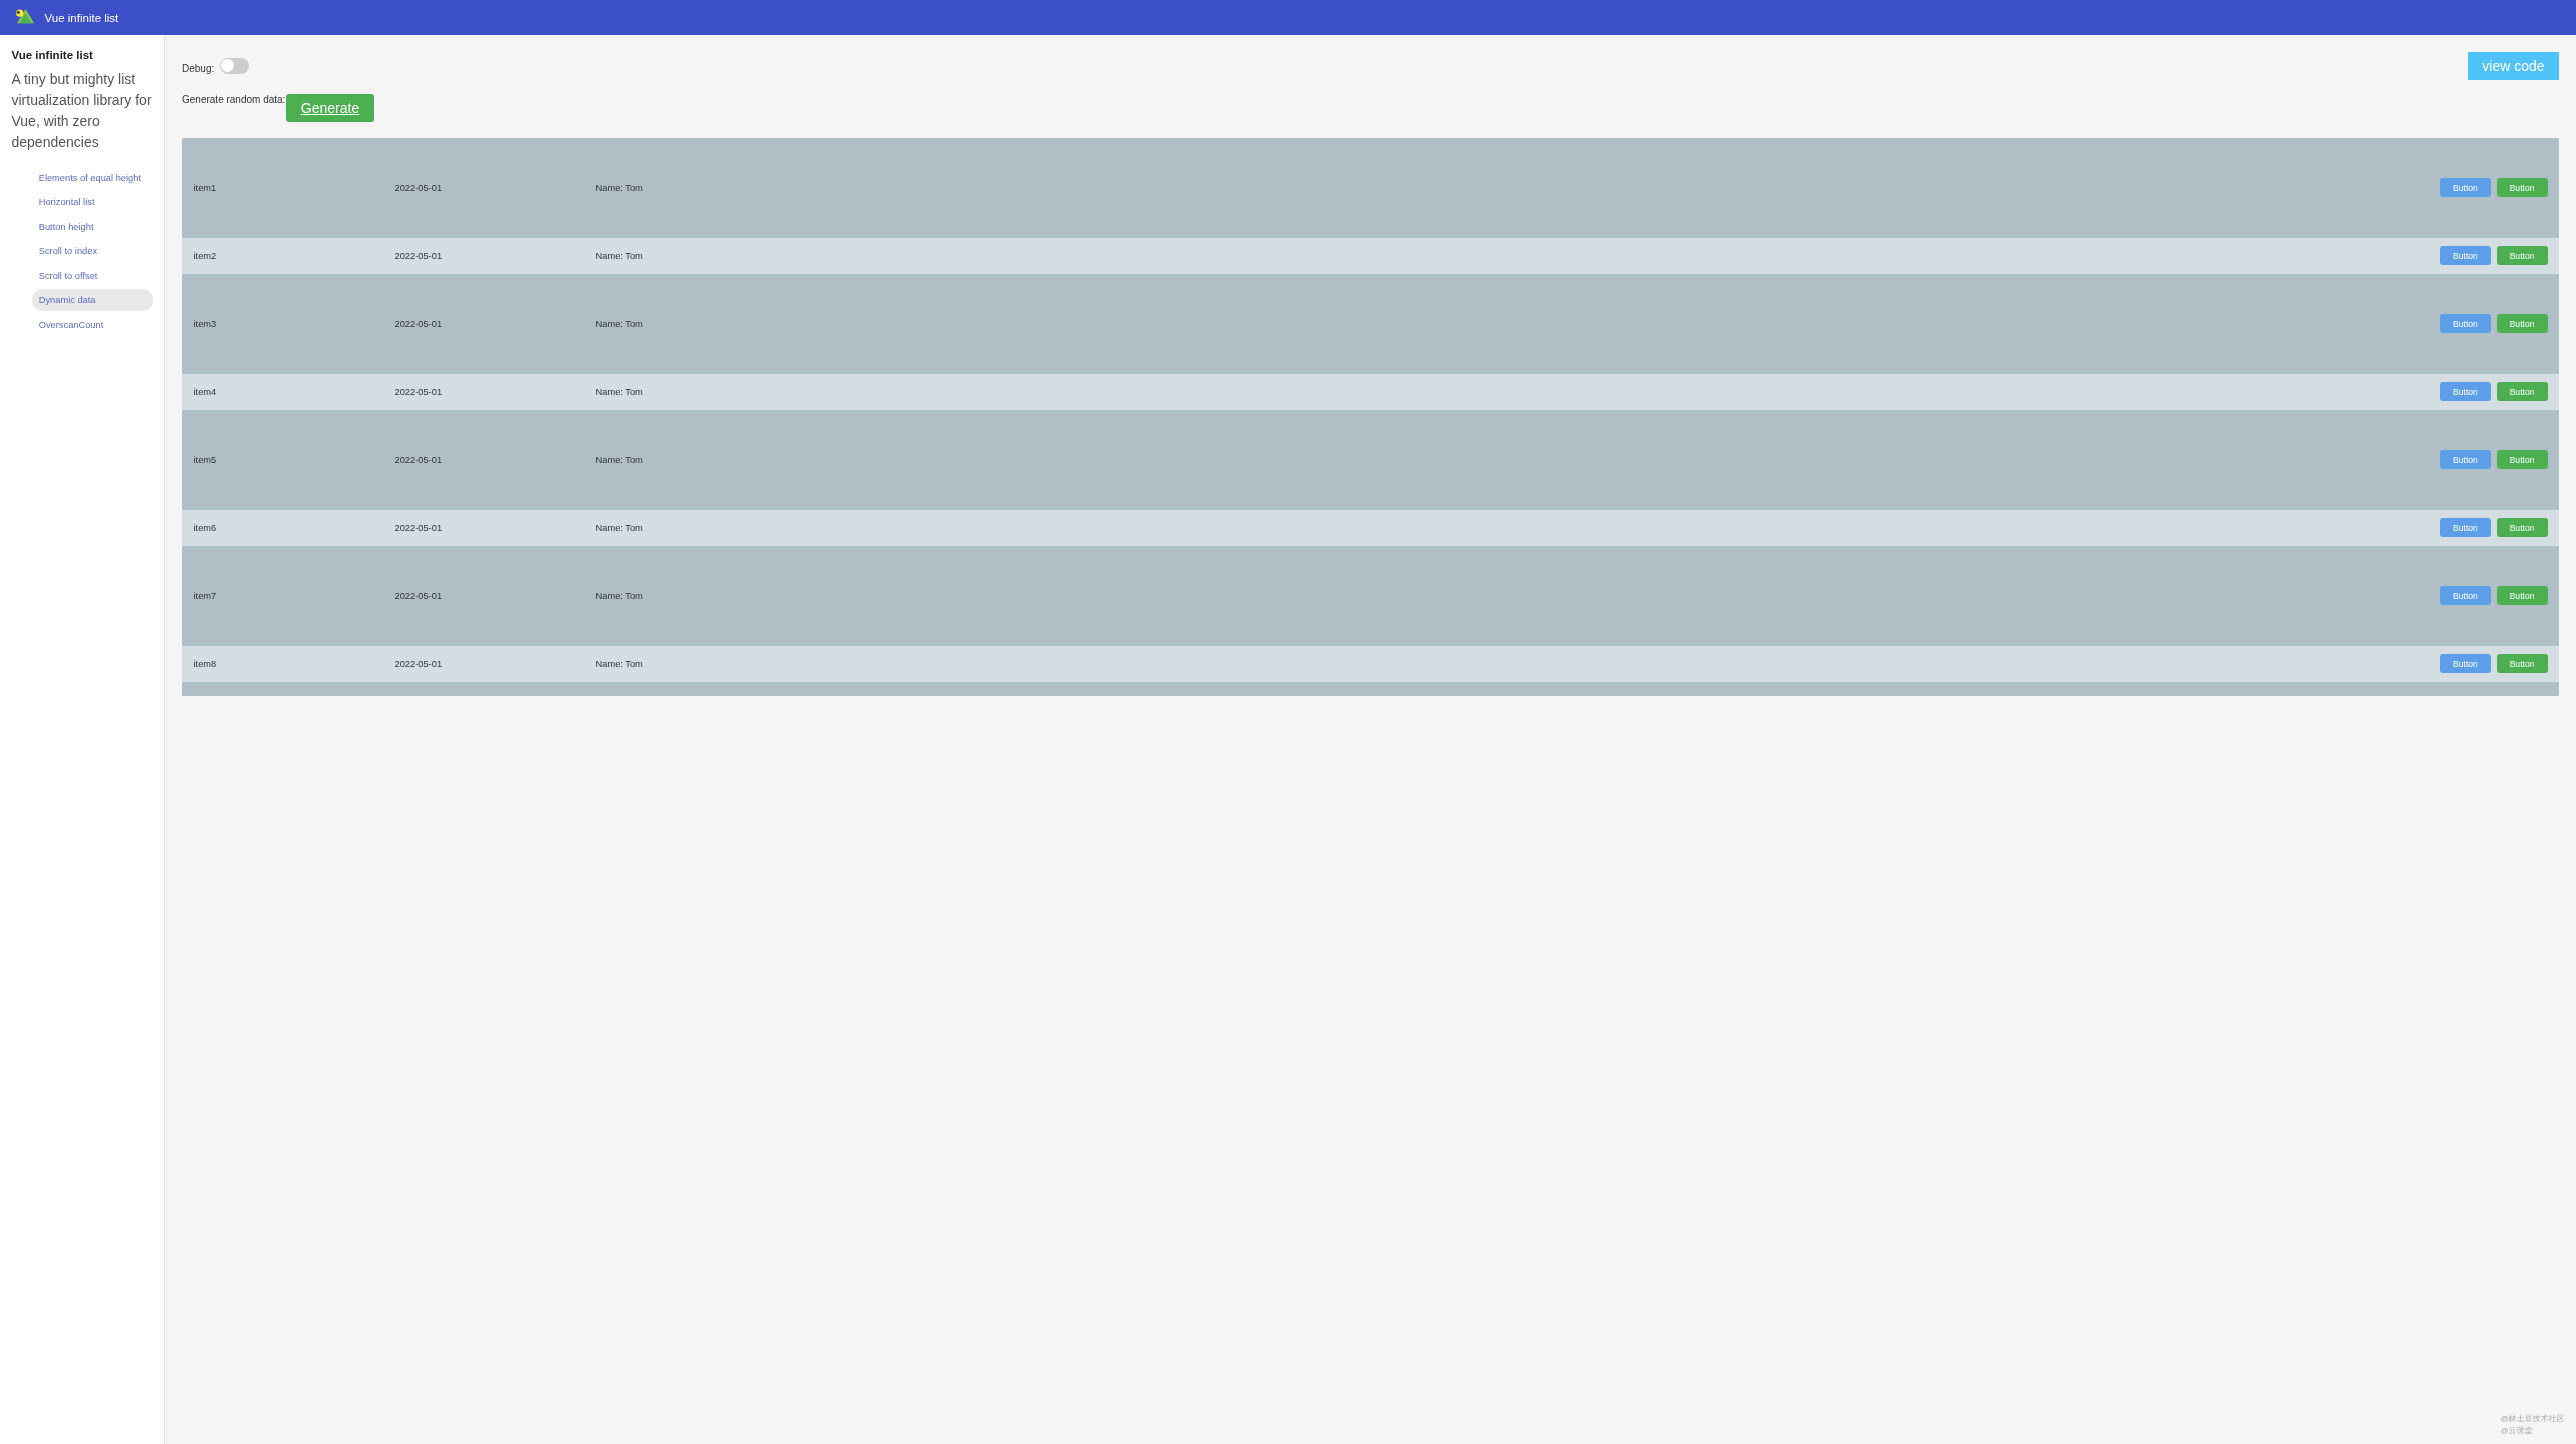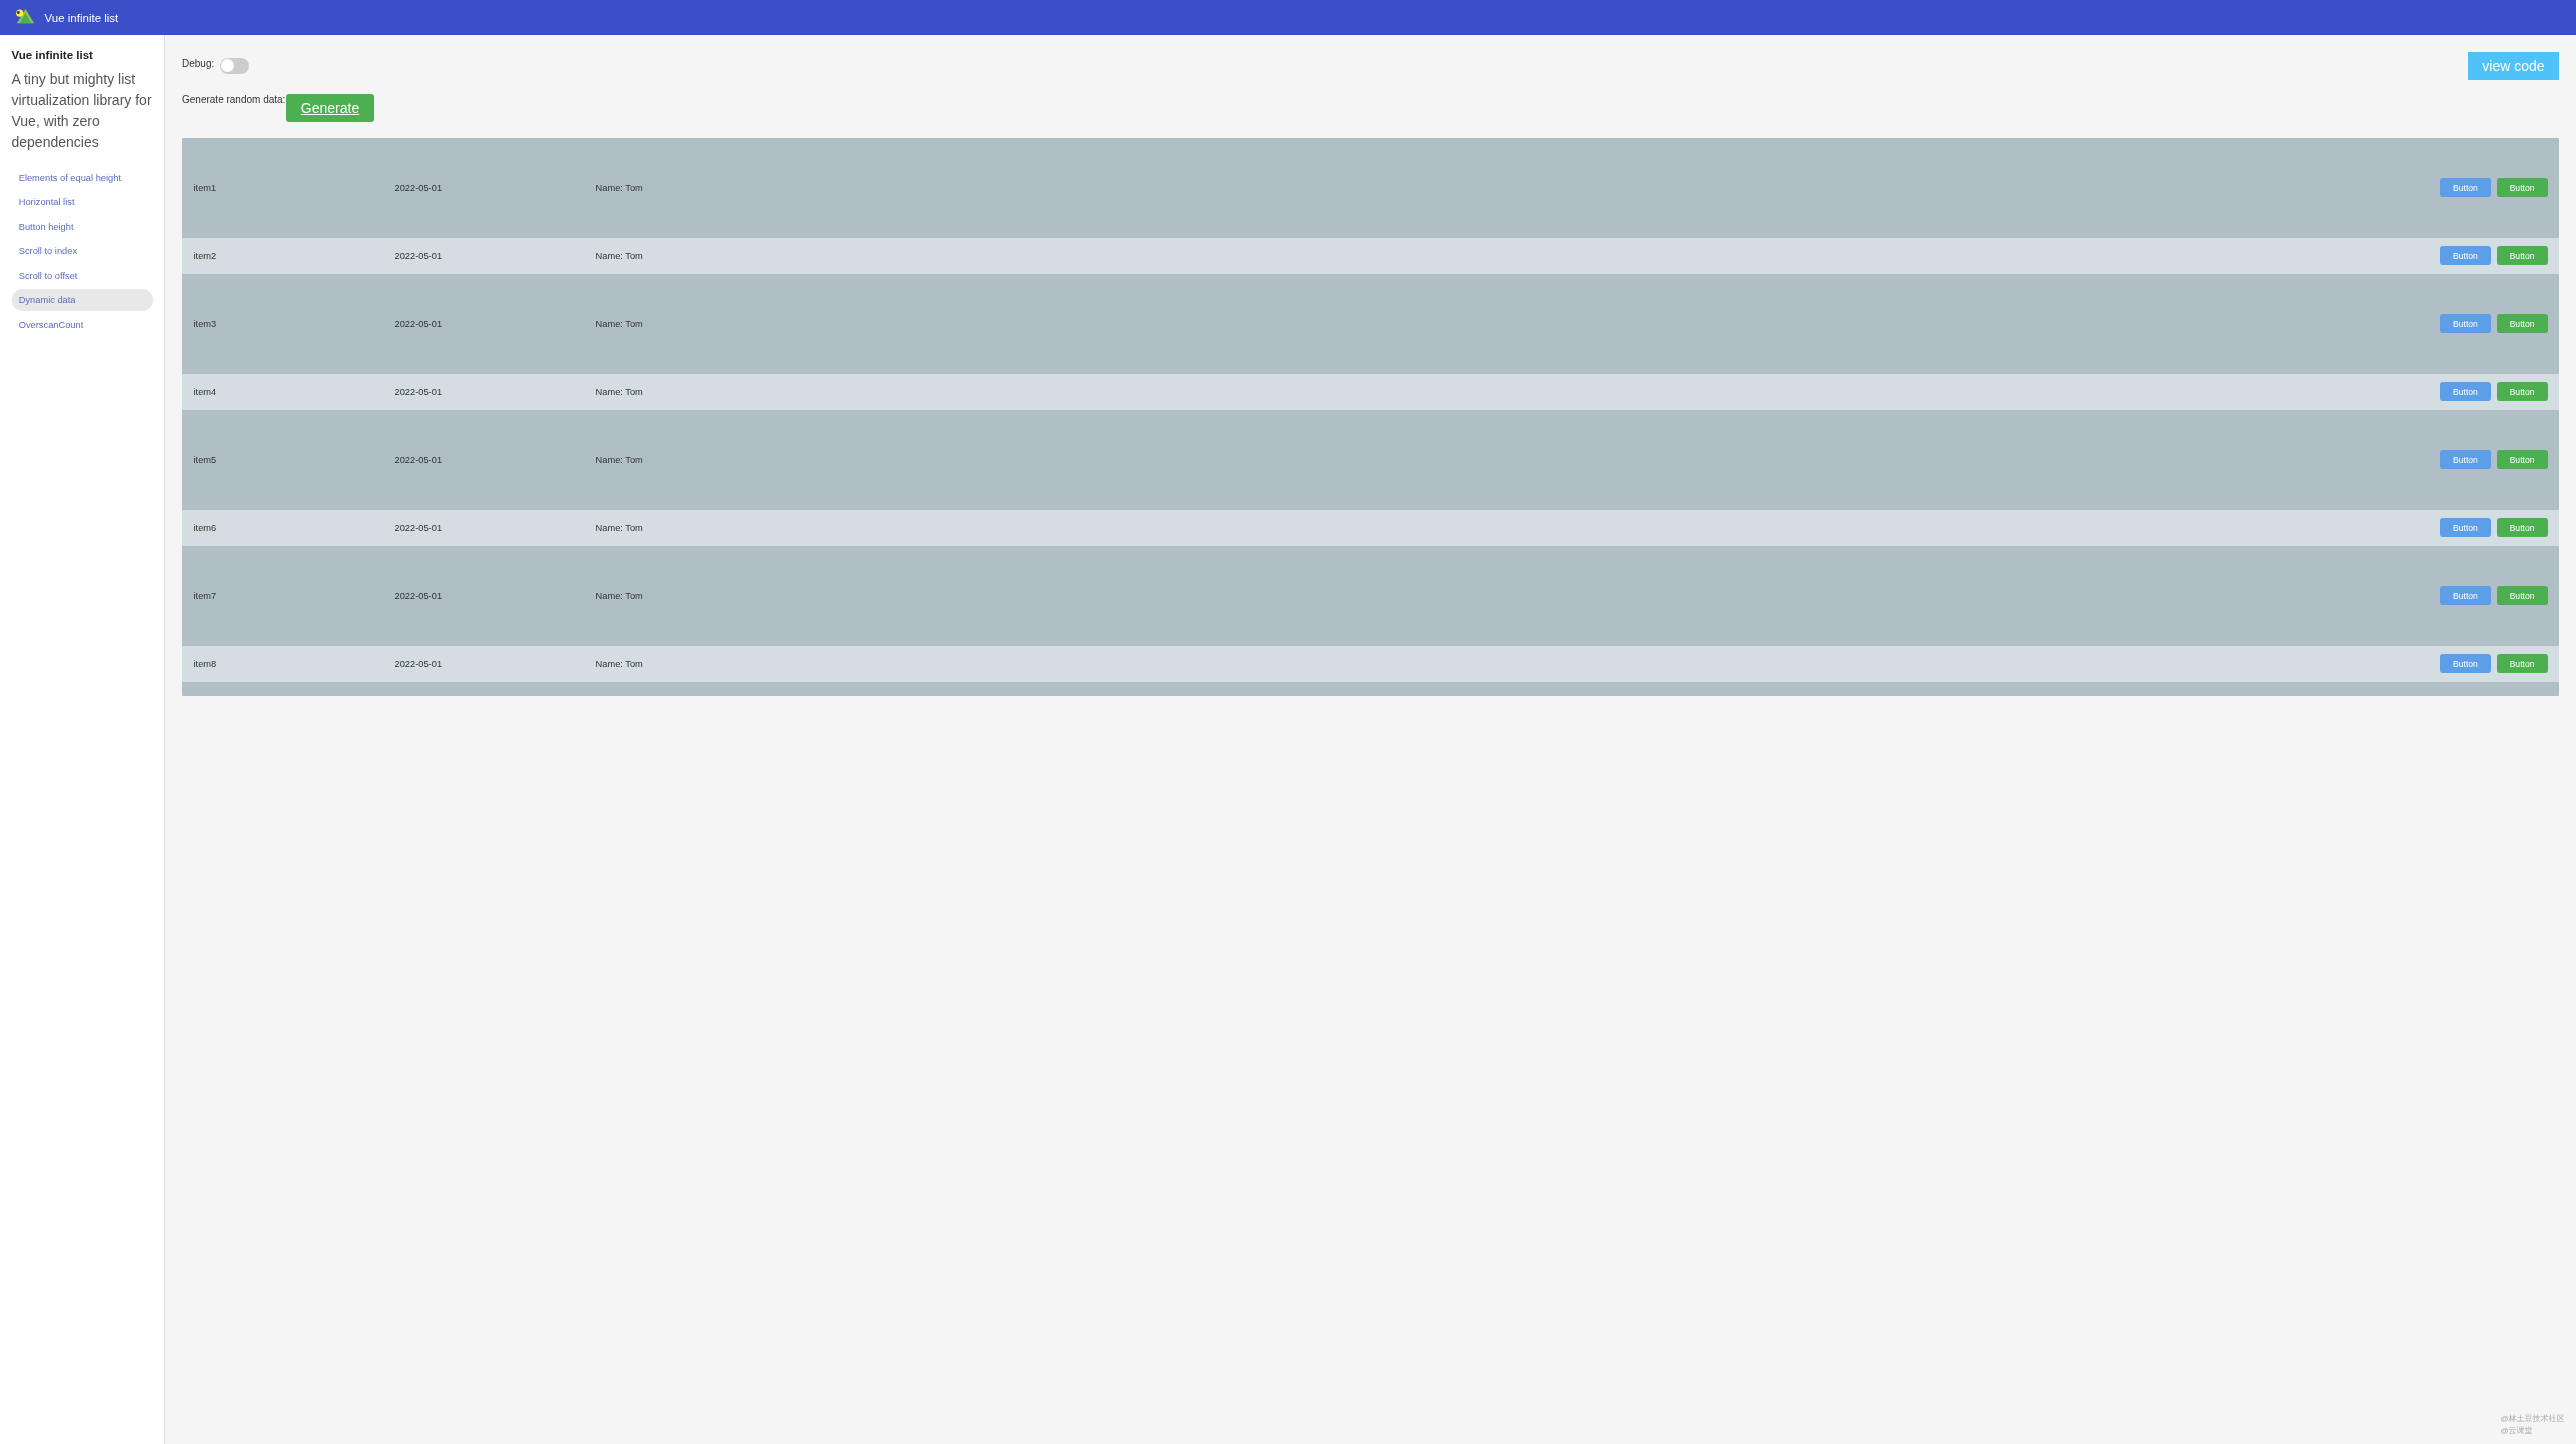--- a/index.html
+++ b/index.html
@@ -47,20 +47,21 @@
     .sidebar-desc {
       font-size: 14px;
       color: #555;
       line-height: 1.5;
       margin-bottom: 14.4px;
     }
     .sidebar-nav {
       display: flex;
       flex-direction: column;
       gap: 2.9px;
+      margin-left: 20px;
     }
     .sidebar-item {
       padding: 5.8px 7.2px;
       border-radius: 2.9px;
       font-size: 9.3px;
       color: #5c6bc0;
       cursor: pointer;
       text-decoration: none;
       display: block;
     }
@@ -81,21 +82,21 @@
     .debug-row {
       display: flex;
       align-items: center;
       justify-content: space-between;
       margin-bottom: 14.4px;
     }
     .debug-label {
       font-size: 10px;
       color: #333;
       display: flex;
-      align-items: flex-start;
+      align-items: flex-end;
       gap: 5.8px;
     }
     
     .toggle-switch {
       position: relative;
       display: inline-block;
       width: 29px;
       height: 16px;
     }
     .toggle-slider {

